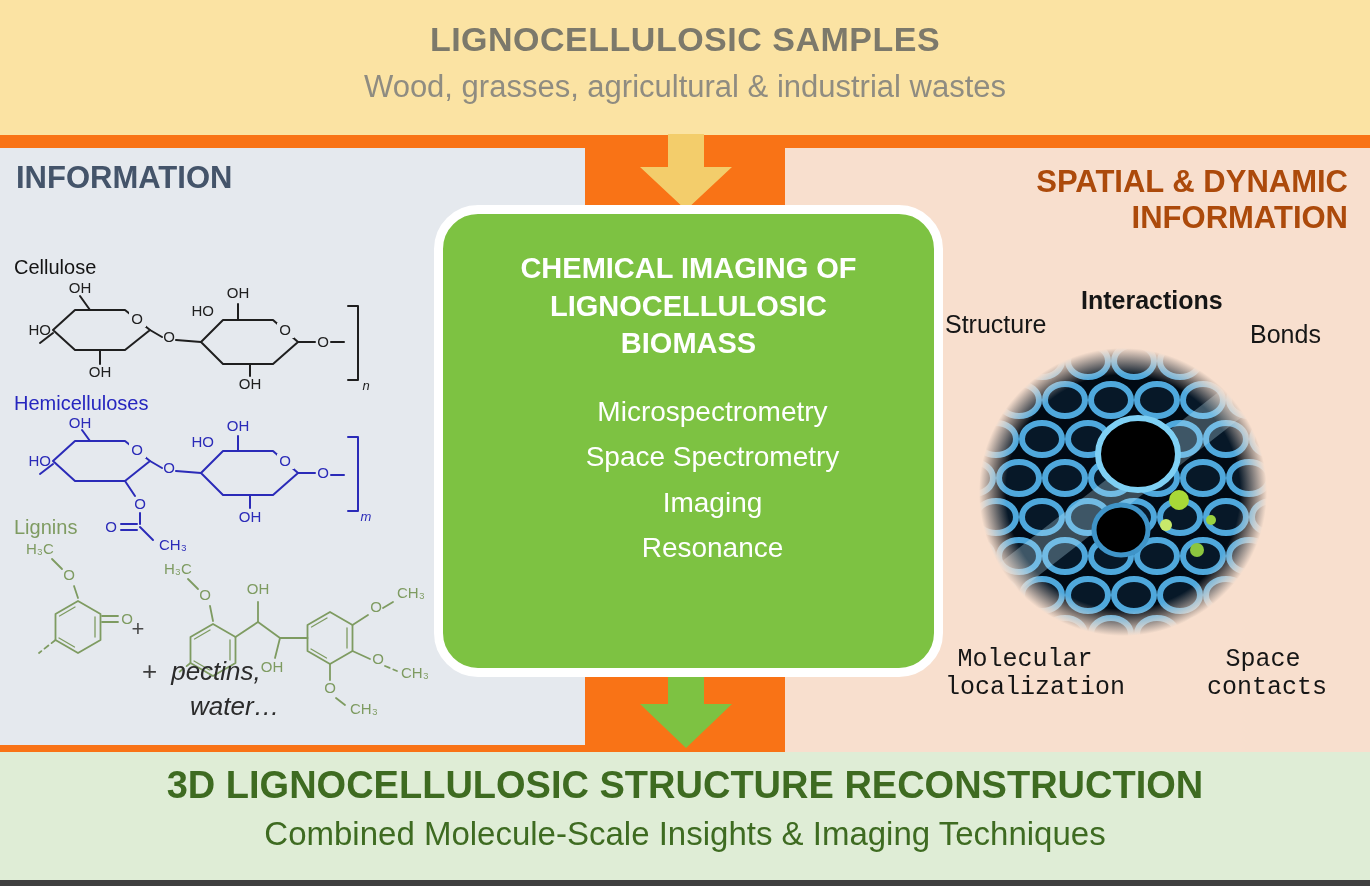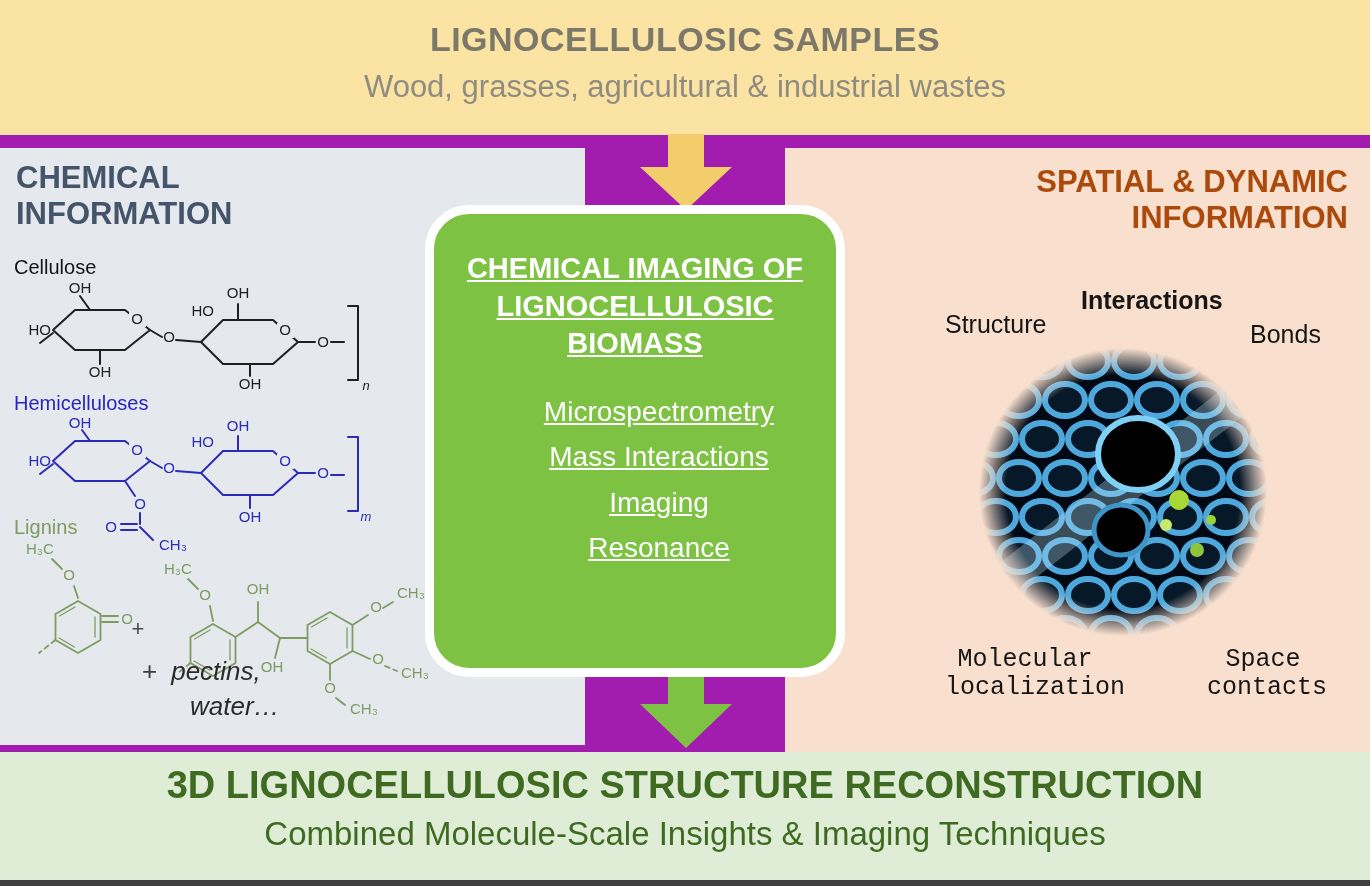--- a/index.html
+++ b/index.html
@@ -1,17 +1,17 @@
 <!DOCTYPE html>
 <html><head>
 <meta charset="utf-8">
 <style>
   * { margin:0; padding:0; box-sizing:border-box; }
   body { font-family:"Liberation Sans", sans-serif; background:#ffffff; }
-  .poster { position:relative; width:1370px; height:886px; background:#a21caf; overflow:hidden; }
+  .poster { position:relative; width:1370px; height:886px; background:#f97316; overflow:hidden; }
   .abs { position:absolute; }
 
   
   .banner-top { position:absolute; left:0; top:0; width:1370px; height:135px; background:#FBE3A3; text-align:center; }
   .bt-title { padding-top:20px; font-size:34px; font-weight:bold; color:#7C796B; letter-spacing:.5px; }
   .bt-sub   { margin-top:10px; font-size:31px; color:#8F8C81; }
 
   
   .panel-left  { position:absolute; left:0;   top:148px; width:585px; height:597px; background:#E5E9EE; }
   .panel-right { position:absolute; left:785px; top:148px; width:585px; height:747px; background:#F8DFCE; }
@@ -39,23 +39,23 @@
   .struct .sub { font-style:italic; font-size:13px; }
   .struct .plus-t { font-size:22px; fill:#4A4A4A; }
   .svg-lignin path, .svg-lignin line { stroke-width:1.8; }
   .struct .inner { stroke-width:1.3; }
   .struct .dash { stroke-dasharray:5 4; }
   .svg-cellulose { color:#1F1F1F; }
   .svg-hemi { color:#2B2BB8; }
   .svg-lignin { color:#7E9B61; }
 
   
-  .green-box { position:absolute; left:425px; top:205px; width:420px; height:472px;
+  .green-box { position:absolute; left:434px; top:205px; width:509px; height:472px;
                background:#7DC242; border:9px solid #ffffff; border-radius:44px;
-               z-index:3; text-align:center; color:#ffffff;text-decoration:underline; }
+               z-index:3; text-align:center; color:#ffffff; }
   .gb-title { width:372px; margin:36px auto 0; font-size:29px; font-weight:bold; line-height:1.3; }
   .gb-methods { margin-top:26px; }
   .gb-method { font-size:28px; line-height:1.62;margin-left:48px; }
 
   
   .arrow-yellow { position:absolute; left:637px; top:134px; z-index:2; }
   .arrow-green  { position:absolute; left:637px; top:666px; z-index:2; }
 
   
   .rp-label { font-size:25px; color:#161616; }
@@ -82,21 +82,20 @@
     <div class="bt-title">LIGNOCELLULOSIC SAMPLES</div>
     <div class="bt-sub">Wood, grasses, agricultural &amp; industrial wastes</div>
   </div>
 
   <svg class="arrow-yellow" width="98" height="76" viewBox="0 0 98 76">
     <path d="M31,0 H67 V33 H95 L49,76 L3,33 H31 Z" fill="#F3CD6B"></path>
   </svg>
 
   <div class="panel-left">
     <div class="abs lp-title">
-      <div>CHEMICAL</div>
       <div>INFORMATION</div>
     </div>
 
     <div class="abs chem-label lbl-cellulose">Cellulose</div>
 
     <svg class="abs struct svg-cellulose" width="430" height="112" viewBox="0 0 430 112">
       <path d="M22,63 L35,53"></path>
       <path d="M35,50 L57,30 L107,30 L132,50 L107,70 L57,70 Z"></path>
       <path d="M72,30 L62,16"></path>
       <path d="M82,70 L82,84"></path>
@@ -257,21 +256,21 @@
     </svg>
 
     <div class="abs rp-caption cap-molecular">Molecular localization</div>
     <div class="abs rp-caption cap-space">Space contacts</div>
   </div>
 
   <div class="green-box">
     <div class="gb-title">CHEMICAL IMAGING OF LIGNOCELLULOSIC BIOMASS</div>
     <div class="gb-methods">
       <div class="gb-method">Microspectrometry</div>
-      <div class="gb-method">Mass Interactions</div>
+      <div class="gb-method">Space Spectrometry</div>
       <div class="gb-method">Imaging</div>
       <div class="gb-method">Resonance</div>
     </div>
   </div>
 
   <svg class="arrow-green" width="98" height="82" viewBox="0 0 98 82">
     <path d="M31,0 H67 V38 H95 L49,82 L3,38 H31 Z" fill="#7DC242"></path>
   </svg>
 
   <div class="banner-bottom">

